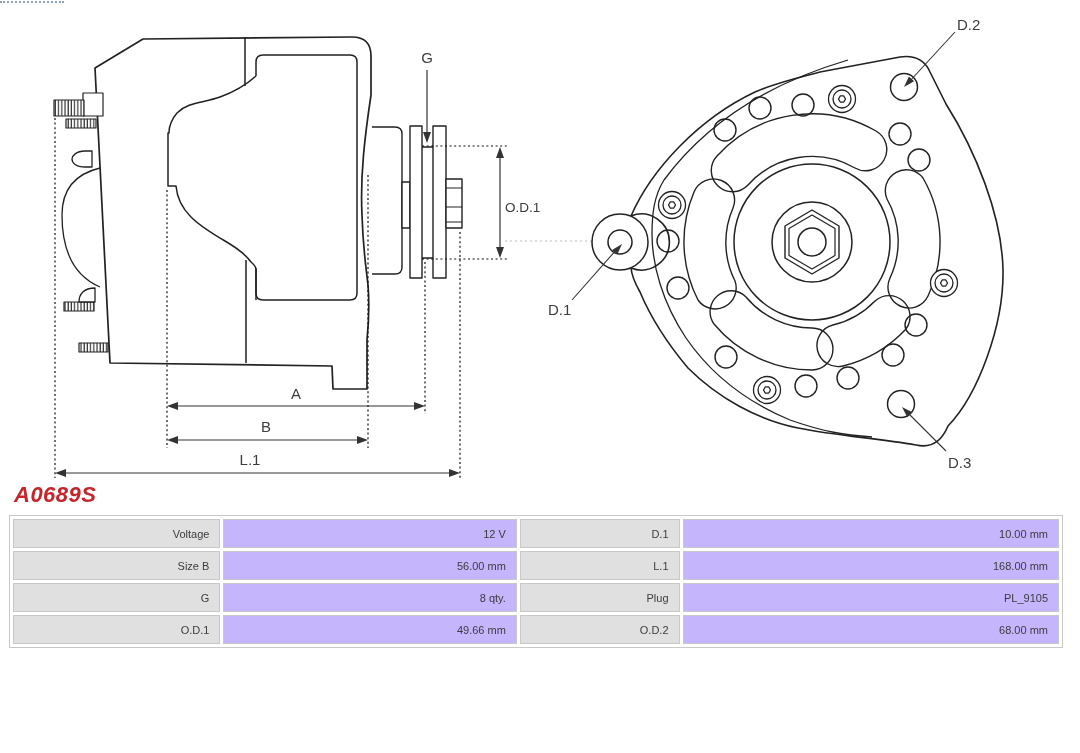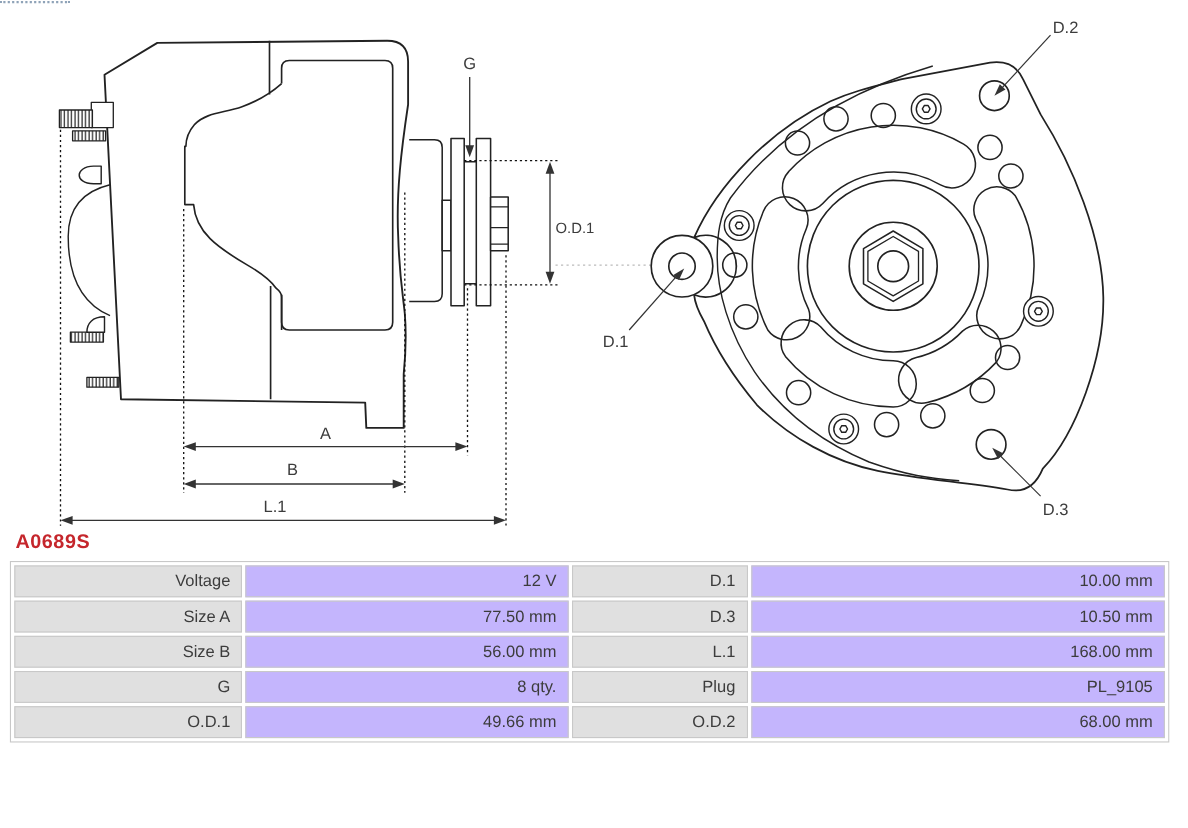--- a/index.html
+++ b/index.html
@@ -2,24 +2,24 @@
 <html><head>
 <meta charset="utf-8">
 <style>
   html,body{margin:0;padding:0;background:#fff;}
   body{width:1080px;height:753px;font-family:"Liberation Sans",sans-serif;position:relative;overflow:hidden;}
   .tl-artifact{position:absolute;top:1px;left:0;width:64px;border-top:2px dotted #8fa3b8;}
   #diagram-svg{display:block;}
   svg text{fill:#3c3c3c;}
   .dim-label{font-size:15px;}
   .od-label{font-size:13.5px;}
-  .part-title{margin:2px 0 0 14px;font-size:18px;font-weight:bold;color:#c5262c;letter-spacing:.5px;}
+  .part-title{margin:2px 0 0 14px;font-size:22px;font-weight:bold;color:#c5262c;letter-spacing:.5px;font-style:italic;}
   table.specs{border-collapse:separate;border-spacing:3px;margin-left:9px;margin-top:7px;
     width:1054px;border:1px solid #c8c8c8;table-layout:fixed;}
-  table.specs td{height:27px;font-size:15px;color:#3c3c3c;border:1px solid #c8c8c8;
+  table.specs td{height:27px;font-size:11px;color:#3c3c3c;border:1px solid #c8c8c8;
     text-align:right;padding:0 10px;white-space:nowrap;overflow:hidden;}
   td.lbl{background:#e0e0e0;}
   td.val{background:#c4b5fd;}
   col.c-l1{width:20.0%;} col.c-v1{width:28.3%;} col.c-l2{width:15.4%;} col.c-v2{width:auto;}
 </style>
 </head>
 <body>
 
 <div class="tl-artifact"></div>
 
@@ -196,26 +196,20 @@
       <col class="c-v2">
     </colgroup>
   <tbody>
     <tr>
       <td class="lbl">Voltage</td>
       <td class="val">12 V</td>
       <td class="lbl">D.1</td>
       <td class="val">10.00 mm</td>
     </tr>
     <tr>
-      <td class="lbl">Size A</td>
-      <td class="val">77.50 mm</td>
-      <td class="lbl">D.3</td>
-      <td class="val">10.50 mm</td>
-    </tr>
-    <tr>
       <td class="lbl">Size B</td>
       <td class="val">56.00 mm</td>
       <td class="lbl">L.1</td>
       <td class="val">168.00 mm</td>
     </tr>
     <tr>
       <td class="lbl">G</td>
       <td class="val">8 qty.</td>
       <td class="lbl">Plug</td>
       <td class="val">PL_9105</td>

